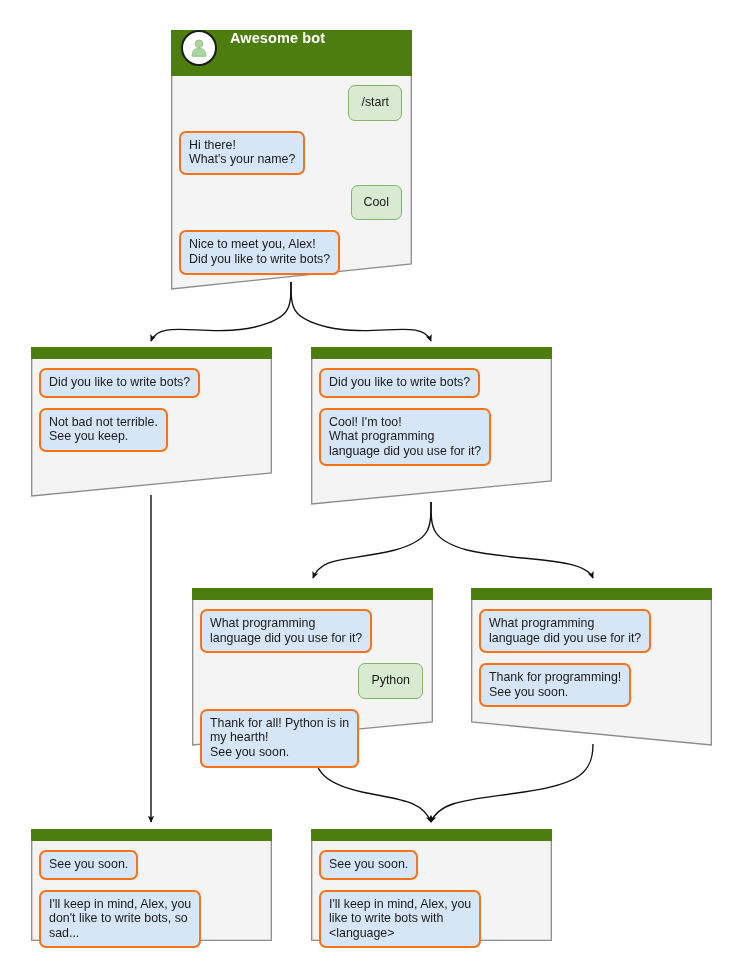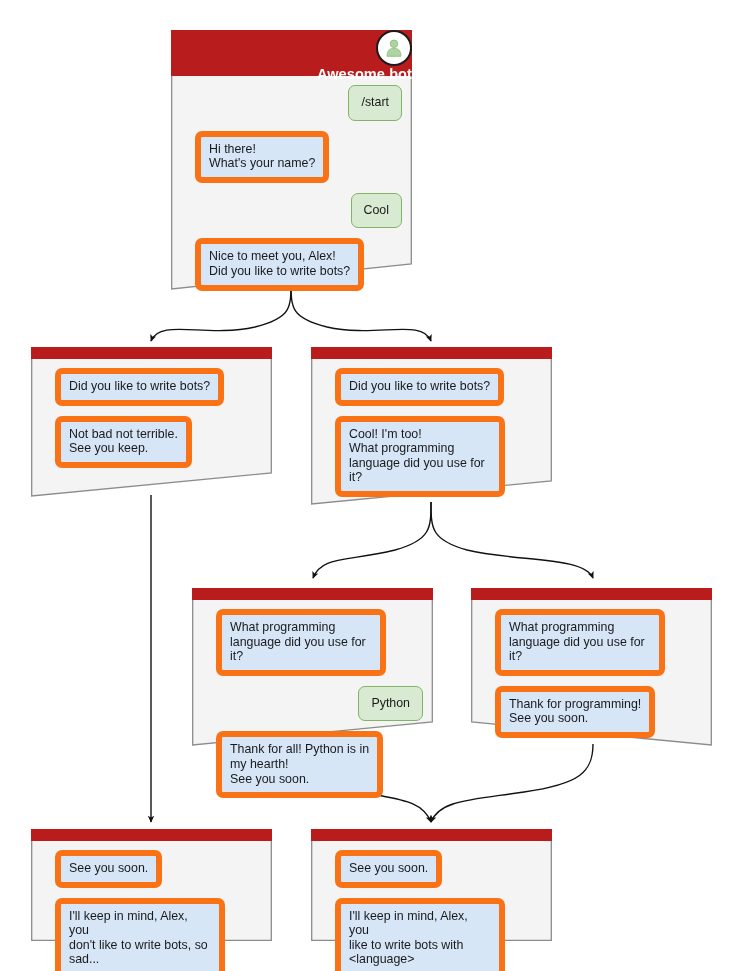--- a/index.html
+++ b/index.html
@@ -40,26 +40,25 @@
     z-index: 0;
   }
   .node-inner {
     position: absolute;
     left: 0; top: 0;
     width: 100%;
     z-index: 1;
   }
   .chat-header {
     height: 46px;
-    background: #b91c1c;
+    background: #4d7c0f;
     display: flex;
-    align-items: flex-end;
+    align-items: flex-start;
     box-sizing: border-box;
     padding-left: 10px;
-    flex-direction: column;
   }
   .chat-header.slim {
     height: 12px;
     padding: 0;
   }
   .avatar {
     width: 36px;
     height: 36px;
     border-radius: 50%;
     background: #ffffff;
@@ -72,42 +71,42 @@
   }
   .header-title {
     color: #ffffff;
     font-size: 14.5px;
     font-weight: bold;
     margin-left: 13px;
     letter-spacing: .1px;
     white-space: nowrap;
   }
   .chat-body {
-    padding: 9px 10px 10px 24px;
+    padding: 9px 10px 10px 8px;
     box-sizing: border-box;
   }
   .bubble-row {
     display: flex;
     margin-bottom: 10px;
   }
   .bubble-row.bot { justify-content: flex-start; }
   .bubble-row.user { justify-content: flex-end; }
   .bubble {
     border-radius: 7px;
     padding: 5px 8px 6px 8px;
     font-size: 12.4px;
     line-height: 14.6px;
     color: #1a1a1a;
     box-sizing: border-box;
     white-space: pre-line;
     max-width: 82%;
   }
   .bubble.bot {
     background: #d6e6f7;
-    border: 6px solid #f97316;
+    border: 2px solid #f97316;
   }
   .bubble.user {
     background: #d9ead3;
     border: 1px solid #82b366;
     text-align: left;
   }
   .bubble.user.pad {
     padding: 9px 12px 10px 12px;
   }
 </style>

